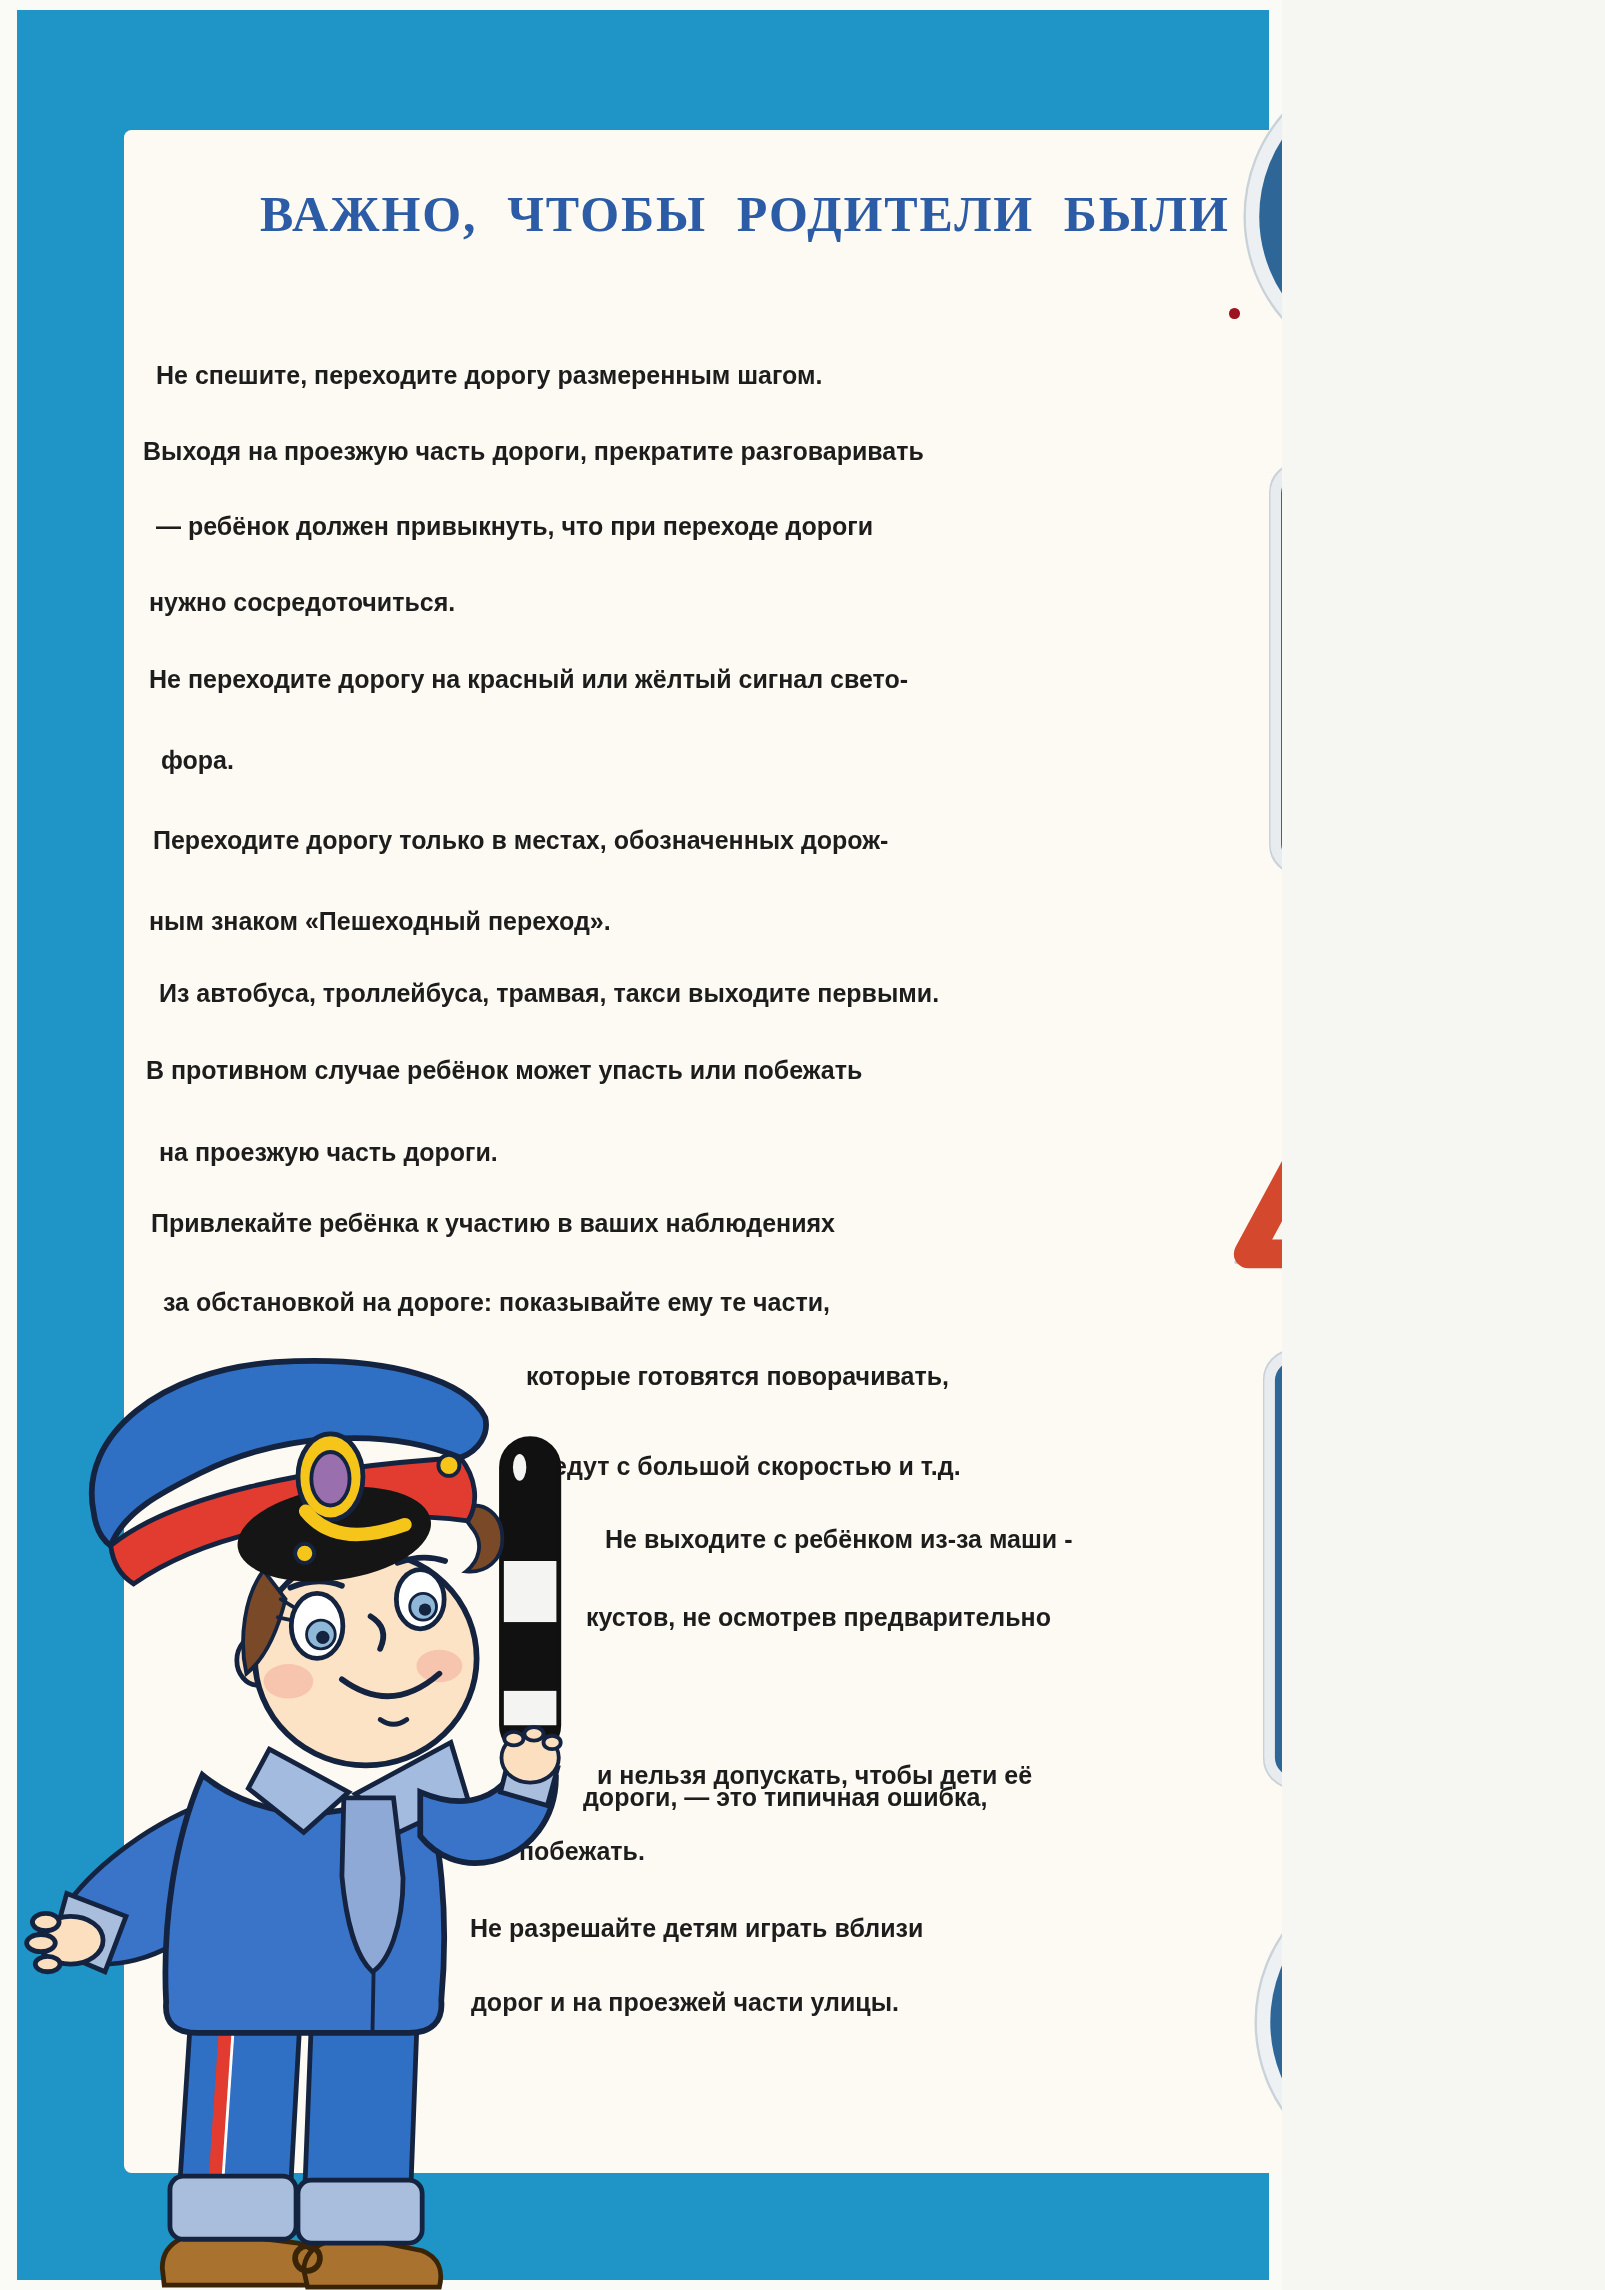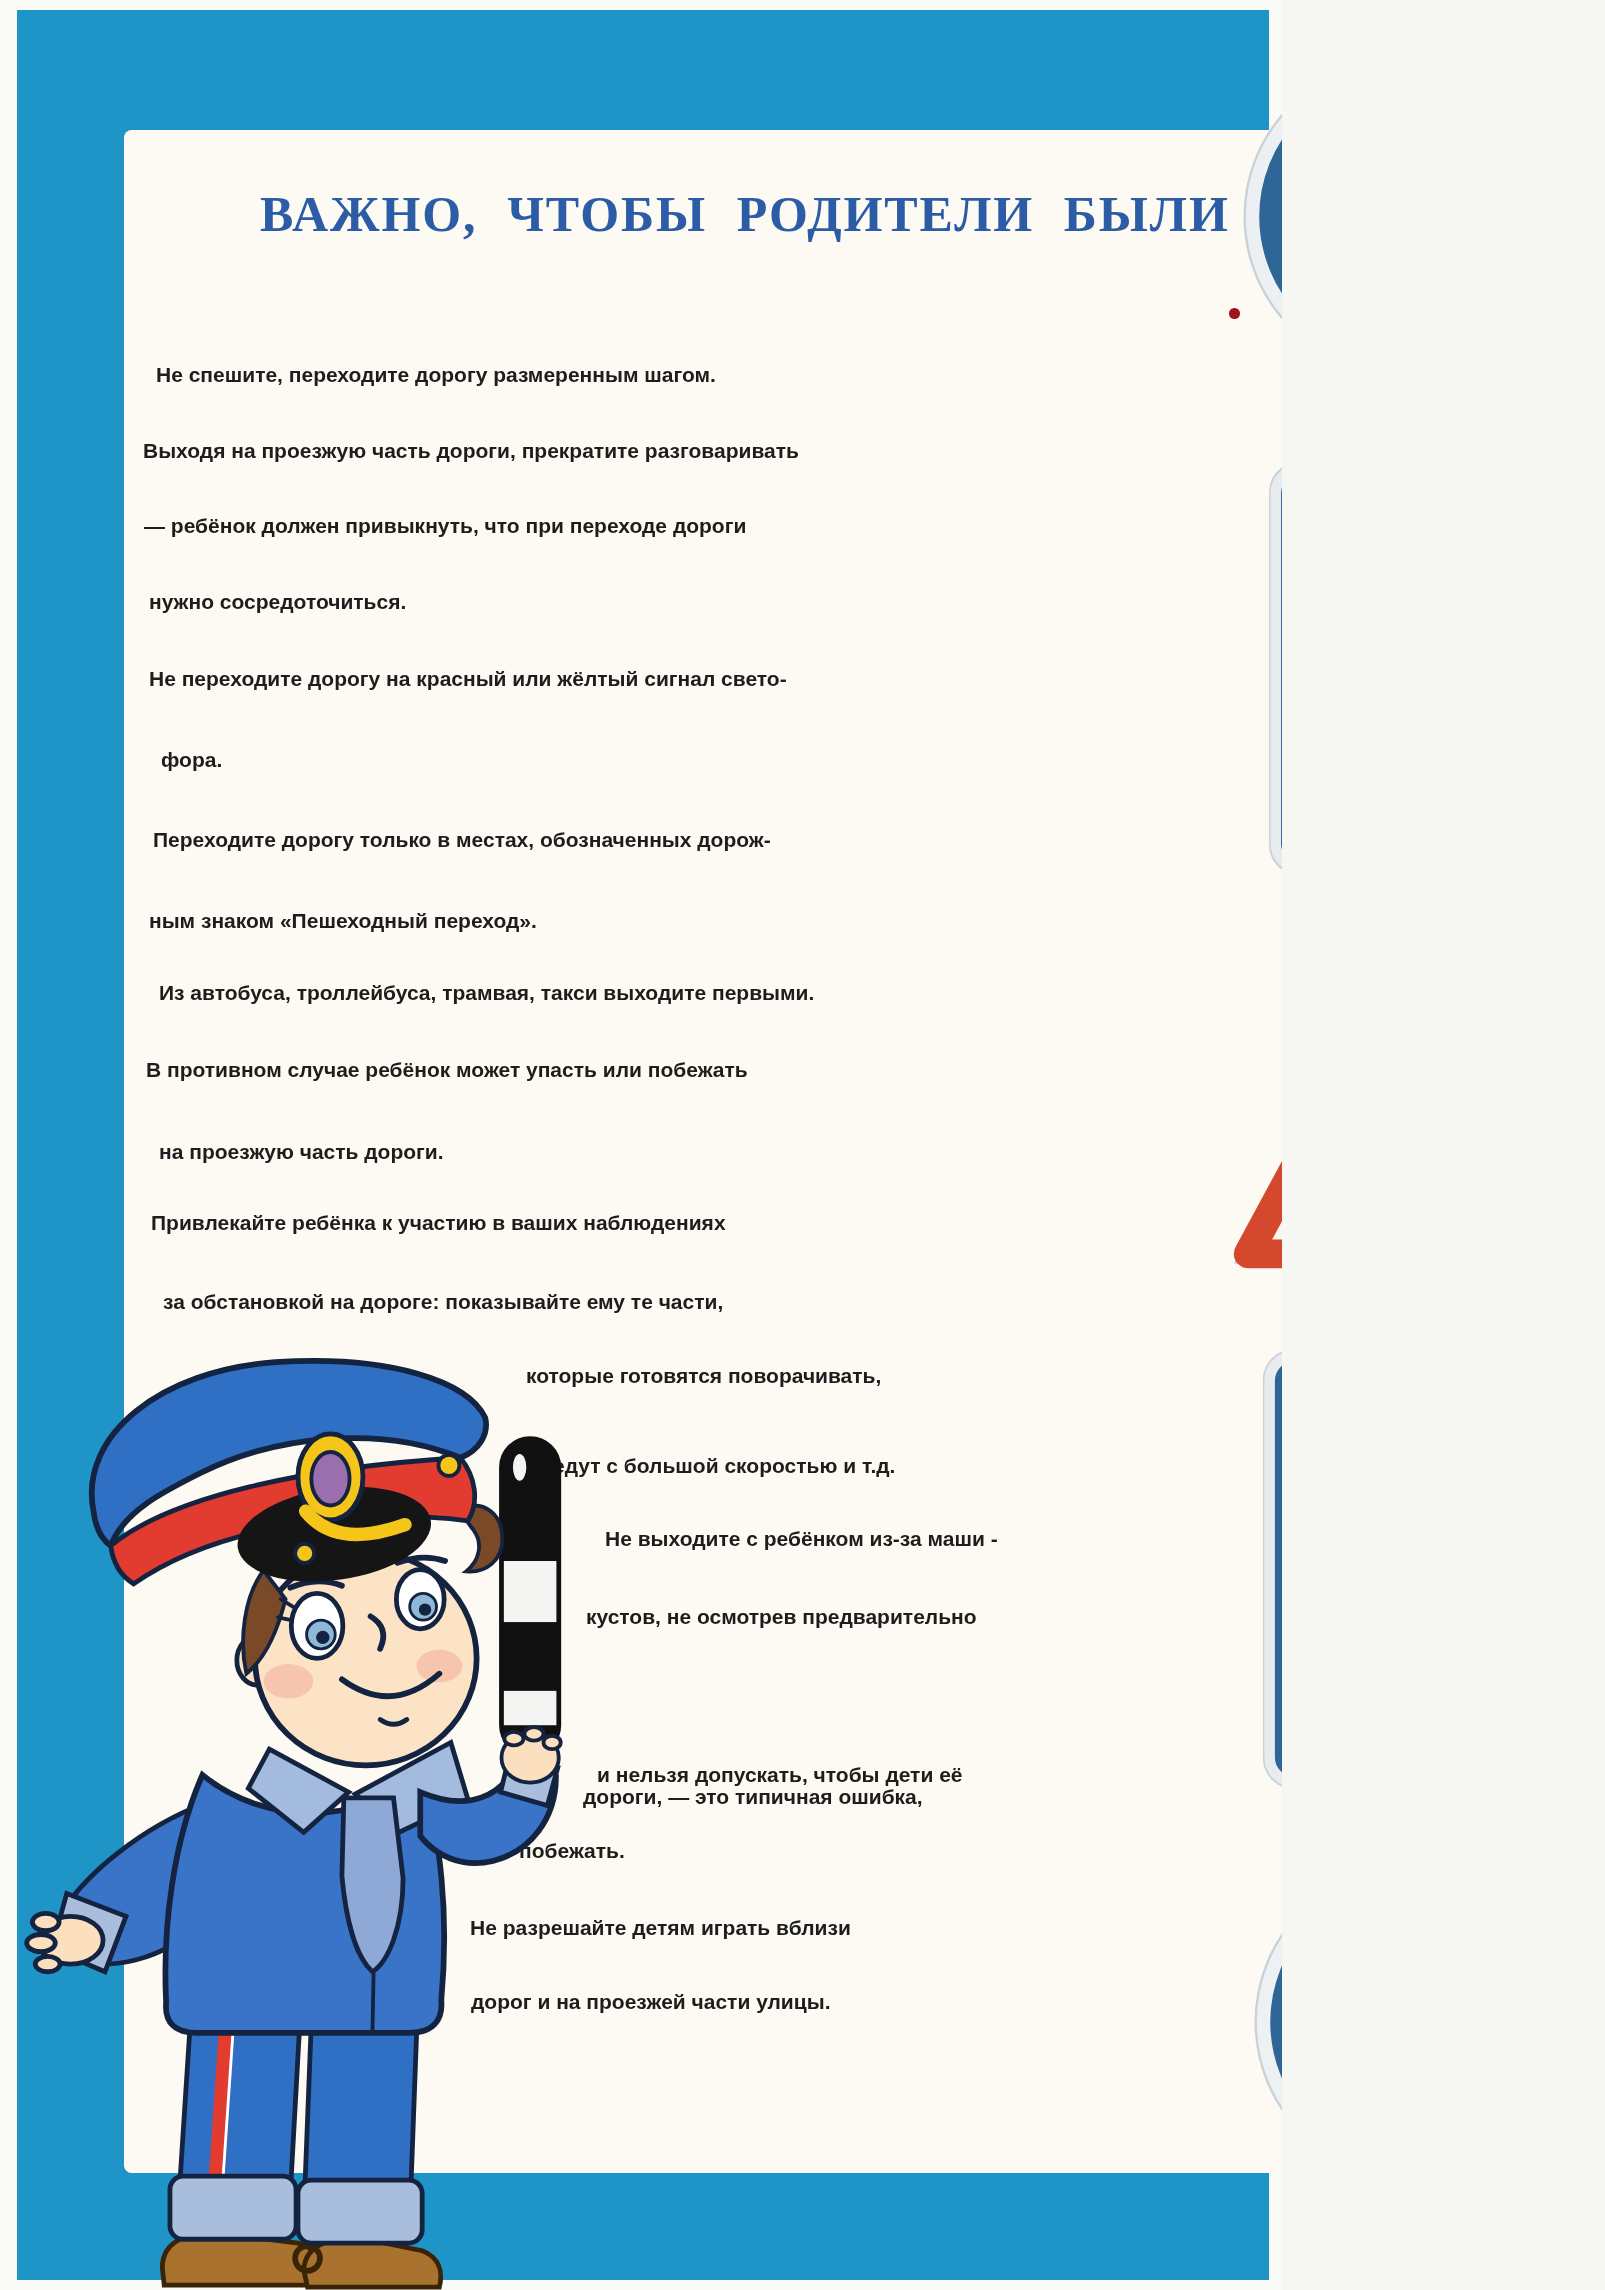--- a/index.html
+++ b/index.html
@@ -2,39 +2,39 @@
 <html><head>
 <meta charset="utf-8">
 <style>
   html,body{margin:0;padding:0;background:#f6f6f3;}
   .poster{position:relative;width:1282px;height:2290px;background:#fafaf7;overflow:hidden;
           font-family:"Liberation Sans",sans-serif;}
   .frame{position:absolute;left:17px;top:9.6px;right:13.4px;bottom:9.6px;background:#1e95c6;}
   .page{position:absolute;left:124px;top:130px;width:1372px;height:2043px;background:#fcfaf2;border-radius:7.6px;}
   .title-line{position:absolute;margin:0;font-family:"Liberation Serif",serif;font-weight:700;
           font-size:50px;line-height:52px;color:#2d5ca6;letter-spacing:1.9px;word-spacing:15.3px;white-space:nowrap;}
-  .body-line{position:absolute;font-weight:700;font-size:21px;line-height:38px;color:#1d1d1d;white-space:nowrap;}
+  .body-line{position:absolute;font-weight:700;font-size:25px;line-height:38px;color:#1d1d1d;white-space:nowrap;}
   .red-dot{position:absolute;left:1229px;top:308px;width:10.5px;height:10.5px;border-radius:50%;background:#9e1320;}
   .sign{position:absolute;}
   .sign svg{display:block;width:100%;height:100%;}
 </style>
 </head>
 <body>
 
 <div class="poster">
   <div class="frame"></div>
   <div class="page"></div>
 
   <h1 class="title-line" style="left:260px;top:188px">ВАЖНО,  ЧТОБЫ  РОДИТЕЛИ  БЫЛИ</h1>
   <div class="red-dot"></div>
 
   <div>
     <div class="body-line" style="left:156px;top:356px">Не спешите, переходите дорогу размеренным шагом.</div>
     <div class="body-line" style="left:143px;top:432px">Выходя на проезжую часть дороги, прекратите разговаривать</div>
-    <div class="body-line" style="left:144px;top:507px">— ребёнок должен привыкнуть, что при переходе дороги</div>
+    <div class="body-line" style="left:156px;top:507px">— ребёнок должен привыкнуть, что при переходе дороги</div>
     <div class="body-line" style="left:149px;top:583px">нужно сосредоточиться.</div>
     <div class="body-line" style="left:149px;top:660px">Не переходите дорогу на красный или жёлтый сигнал свето-</div>
     <div class="body-line" style="left:161px;top:741px">фора.</div>
     <div class="body-line" style="left:153px;top:821px">Переходите дорогу только в местах, обозначенных дорож-</div>
     <div class="body-line" style="left:149px;top:902px">ным знаком «Пешеходный переход».</div>
     <div class="body-line" style="left:159px;top:974px">Из автобуса, троллейбуса, трамвая, такси выходите первыми.</div>
     <div class="body-line" style="left:146px;top:1051px">В противном случае ребёнок может упасть или побежать</div>
     <div class="body-line" style="left:159px;top:1133px">на проезжую часть дороги.</div>
     <div class="body-line" style="left:151px;top:1204px">Привлекайте ребёнка к участию в ваших наблюдениях</div>
     <div class="body-line" style="left:163px;top:1283px">за обстановкой на дороге: показывайте ему те части,</div>

